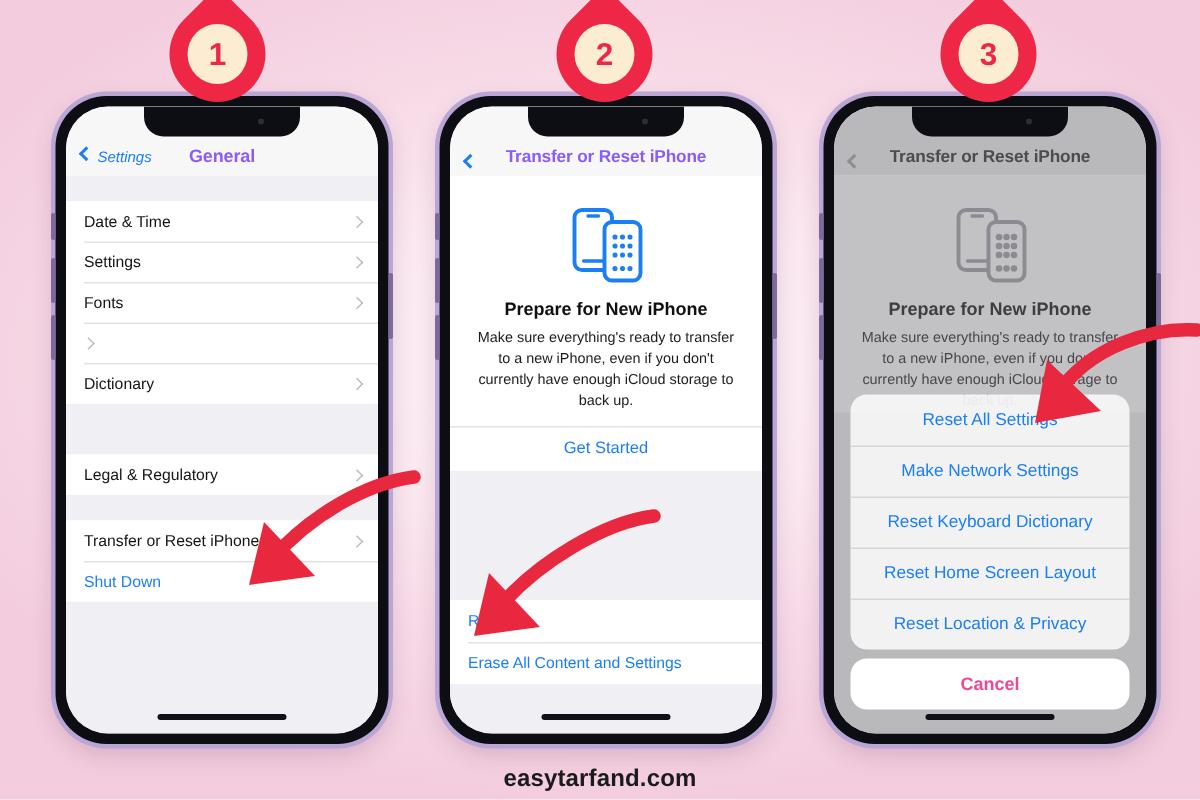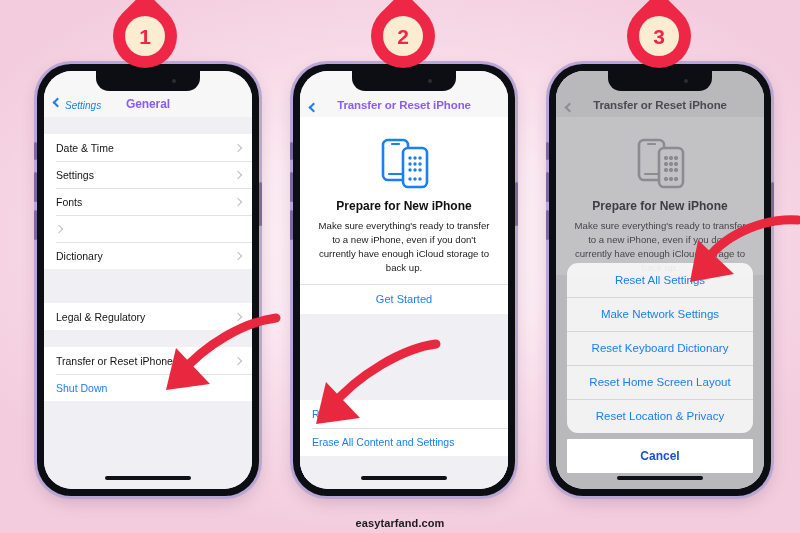--- a/index.html
+++ b/index.html
@@ -285,45 +285,45 @@
   .sheet .opt + .opt::before {
     content: "";
     position: absolute;
     left: 0; right: 0; top: 0;
     height: 1px;
     background: #d6d6d8;
   }
   .sheet .cancel {
     margin: 6px 4px 0 4px;
     height: 34px;
-    border-radius: 1px;
+    border-radius: 11px;
     background: #ffffff;
     display: flex;
     align-items: center;
     justify-content: center;
     font-size: 12px;
     font-weight: bold;
-    color: #1d4ed8;
+    color: #ec4899;
   }
 
   
   .arrow-svg {
     position: absolute;
     z-index: 35;
     pointer-events: none;
     overflow: visible;
   }
 
   
   .watermark {
     position: absolute;
     left: 0; right: 0;
     bottom: 4px;
     text-align: center;
-    font-size: 11px;
+    font-size: 16px;
     font-weight: bold;
     color: #1b1b1e;
     letter-spacing: .1px;
     z-index: 45;
   }
 </style>
 </head>
 <body>
 
 <div id="stage">

